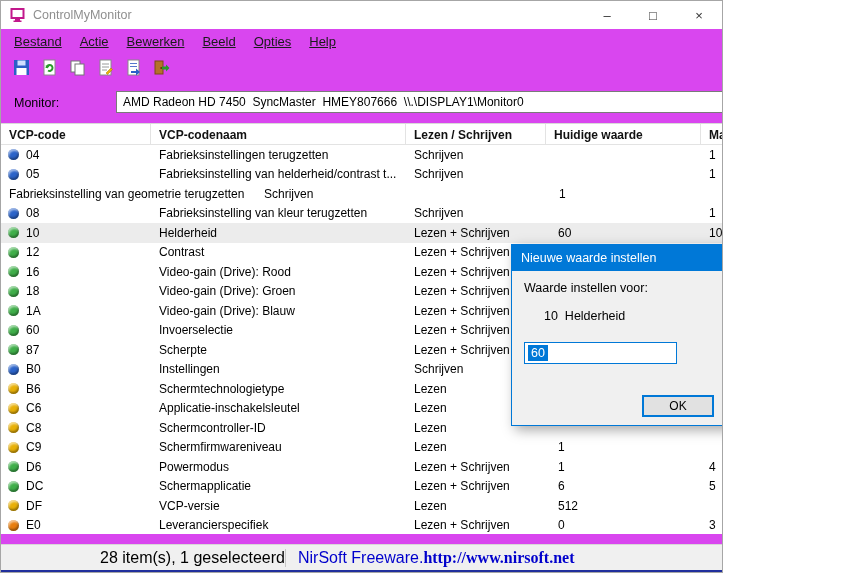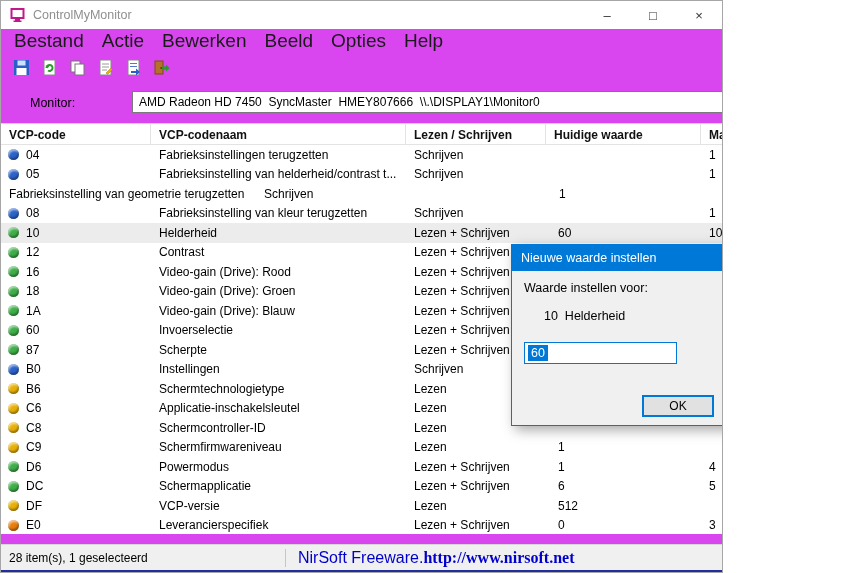--- a/index.html
+++ b/index.html
@@ -9,28 +9,28 @@
 
   
   .titlebar { position:absolute; left:0; top:0; width:100%; height:28px; background:#fff; display:flex; align-items:center; }
   .app-icon { margin-left:9px; }
   .title-text { margin-left:7px; color:#8f8f8f; font-size:12.5px; }
   .win-controls { margin-left:auto; display:flex; height:100%; }
   .win-btn { width:46px; height:100%; display:flex; align-items:center; justify-content:center; color:#333; font-size:13px; cursor:default; }
 
   
   .menubar { position:absolute; left:0; top:28px; width:100%; height:24px; display:flex; align-items:center; padding-left:4px; }
-  .menu-item { padding:3px 9px; color:#1a1a1a; font-size:19px; }
+  .menu-item { padding:3px 9px; color:#1a1a1a; font-size:13px;text-decoration:underline; }
 
   
   .toolbar { position:absolute; left:0; top:52px; width:100%; height:28px; display:flex; align-items:center; gap:7px; padding-left:10px; }
   .tool-btn { width:21px; height:21px; display:flex; align-items:center; justify-content:center; }
 
   
-  .monitor-row { position:absolute; left:16px; top:82px; width:100%; height:40px;padding-left:8px; }
+  .monitor-row { position:absolute; left:0; top:82px; width:100%; height:40px;padding-left:8px; }
   .monitor-label { position:absolute; left:13px; top:13px; font-size:12.5px; }
   .combo { position:absolute; left:115px; top:8px; width:722px; height:22px; border:1px solid #7a7a7a; background:#fff; display:flex; align-items:center; }
   .combo-text { padding-left:6px; font-size:12px; overflow:hidden; white-space:pre; }
   .combo-arrow { margin-left:auto; width:20px; display:flex; align-items:center; justify-content:center; }
 
   
   .listview { position:absolute; left:0; top:122px; width:830px; height:411px; border-top:1px solid #d9d9d9; background:#fff; overflow:hidden; }
   .lv-header { position:absolute; top:0; left:0; height:21px; width:100%; display:flex; border-bottom:1px solid #e3e3e3; background:#fff; }
   .hcell { border-right:1px solid #e3e3e3; padding:4px 0 0 8px; font-size:12px; color:#111; overflow:hidden; white-space:nowrap;font-weight:bold; }
   .lv-rows { position:absolute; top:21px; left:0; width:100%; }
@@ -46,21 +46,21 @@
   .c.max  { flex:1; padding-left:8px; }
 
   
   .vscroll { position:absolute; left:830px; top:122px; width:17px; height:411px; background:#f0f0f0; }
   .sb-btn { position:absolute; left:0; width:17px; height:17px; color:#505050; font-size:7px; display:flex; align-items:center; justify-content:center; }
   .sb-up { top:0; } .sb-down { bottom:0; }
   .sb-thumb { position:absolute; left:1px; width:15px; top:17px; height:269px; background:#cdcdcd; }
 
   
   .statusbar { position:absolute; left:0; top:543px; width:100%; height:26px; background:#f0f0f0; border-top:1px solid #d7d7d7; display:flex; align-items:center; }
-  .sb-left { padding-left:8px; width:284px; font-size:12px; }
+  .sb-left { padding-left:8px; width:284px; font-size:16px;text-align:right; }
   .sb-divider { width:1px; height:18px; background:#c6c6c6; }
   .sb-brand { margin-left:12px; color:var(--link,#0000cc); font-weight:normal; font-size:16px; white-space:pre; }
   .sb-link { color:var(--link,#0000cc); font-weight:bold; font-size:16px; margin-left:0;font-family:Liberation Serif, serif; }
   .bottom-strip { position:absolute; left:0; top:569px; width:100%; height:4px; background:var(--window-bottom,#202f9c); }
 
   
   .dialog { position:absolute; left:510px; top:243px; width:310px; height:182px; background:#f0f0f0;
             border:1px solid var(--accent,#0078d7); box-shadow:4px 4px 12px rgba(0,0,0,.35); }
   .dlg-title { height:26px; background:var(--accent,#0078d7); color:#fff; display:flex; align-items:center; padding-left:9px; font-size:12.5px; }
   .dlg-close { margin-left:auto; width:40px; height:100%; display:flex; align-items:center; justify-content:center; color:#fff; font-size:14px; }

